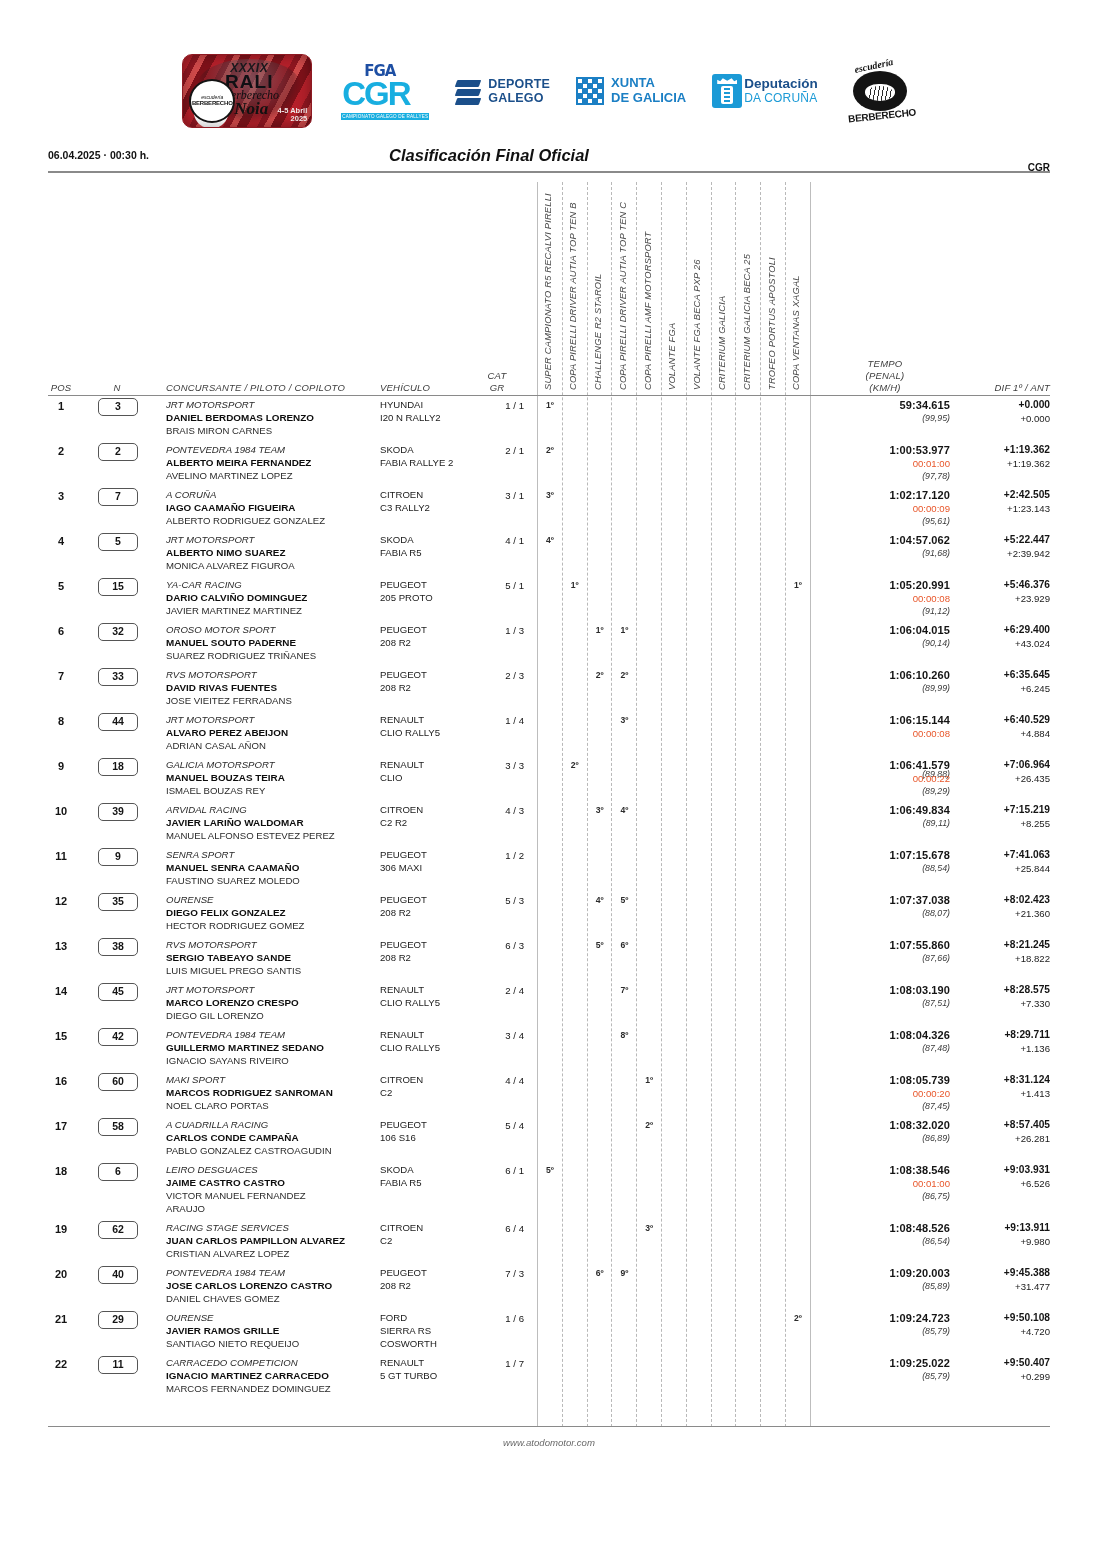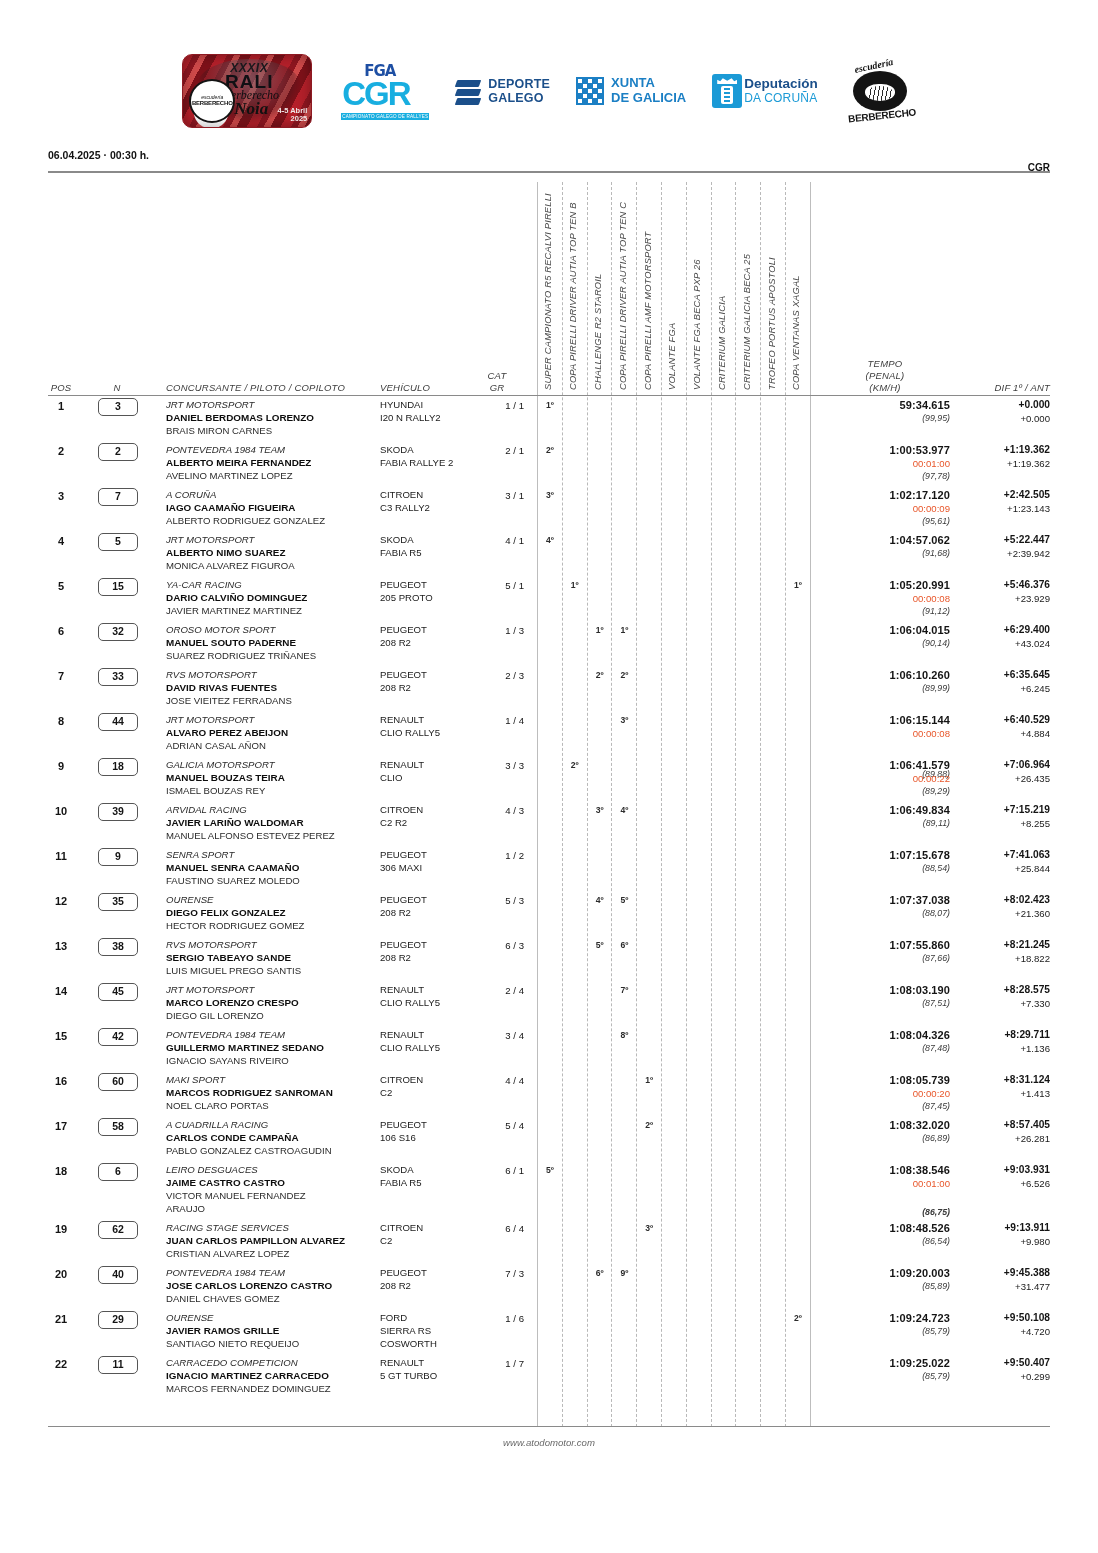--- a/index.html
+++ b/index.html
@@ -268,20 +268,21 @@
     <div class="logo-esc">
       <div class="blob"></div>
       <div class="shell"></div>
       <div class="e1">escudería</div>
       <div class="e2">BERBERECHO</div>
     </div>
   </div>
 
   <div class="titlebar">
     <div class="date">06.04.2025 · 00:30 h.</div>
+    <div class="title">Clasificación Final Oficial</div>
     <div class="cgr">CGR</div>
   </div>
   <div class="rule-top"></div>
 
   <div class="vlines" id="vlines">
       <div class="vline solid" style="left: 537px;"></div>
       <div class="vline" style="left: 561.8px;"></div>
       <div class="vline" style="left: 586.6px;"></div>
       <div class="vline" style="left: 611.4px;"></div>
       <div class="vline" style="left: 636.2px;"></div>
@@ -594,21 +595,21 @@
         <div class="cell team">LEIRO DESGUACES</div>
         <div class="cell driver">JAIME CASTRO CASTRO</div>
         <div class="cell codriver">VICTOR MANUEL FERNANDEZ</div>
         <div class="cell codriver2">ARAUJO</div>
         <div class="cell brand">SKODA</div>
         <div class="cell model">FABIA R5</div>
         <div class="cell catgr">6 / 1</div>
         <div class="mark" style="left: 537px;">5º</div>
         <div class="cell time">1:08:38.546</div>
         <div class="cell penal">00:01:00</div>
-        <div class="cell kmh" style="top: 44px; font-weight: bold;">(86,75)</div>
+        <div class="cell kmh" style="top: 28px;">(86,75)</div>
         <div class="cell dif1">+9:03.931</div>
         <div class="cell difant">+6.526</div>
       </div>
       <div class="row" style="height: 45px;">
         <div class="cell pos">19</div>
         <div class="numbox">62</div>
         <div class="cell team">RACING STAGE SERVICES</div>
         <div class="cell driver">JUAN CARLOS PAMPILLON ALVAREZ</div>
         <div class="cell codriver">CRISTIAN ALVAREZ LOPEZ</div>
         <div class="cell brand">CITROEN</div>

